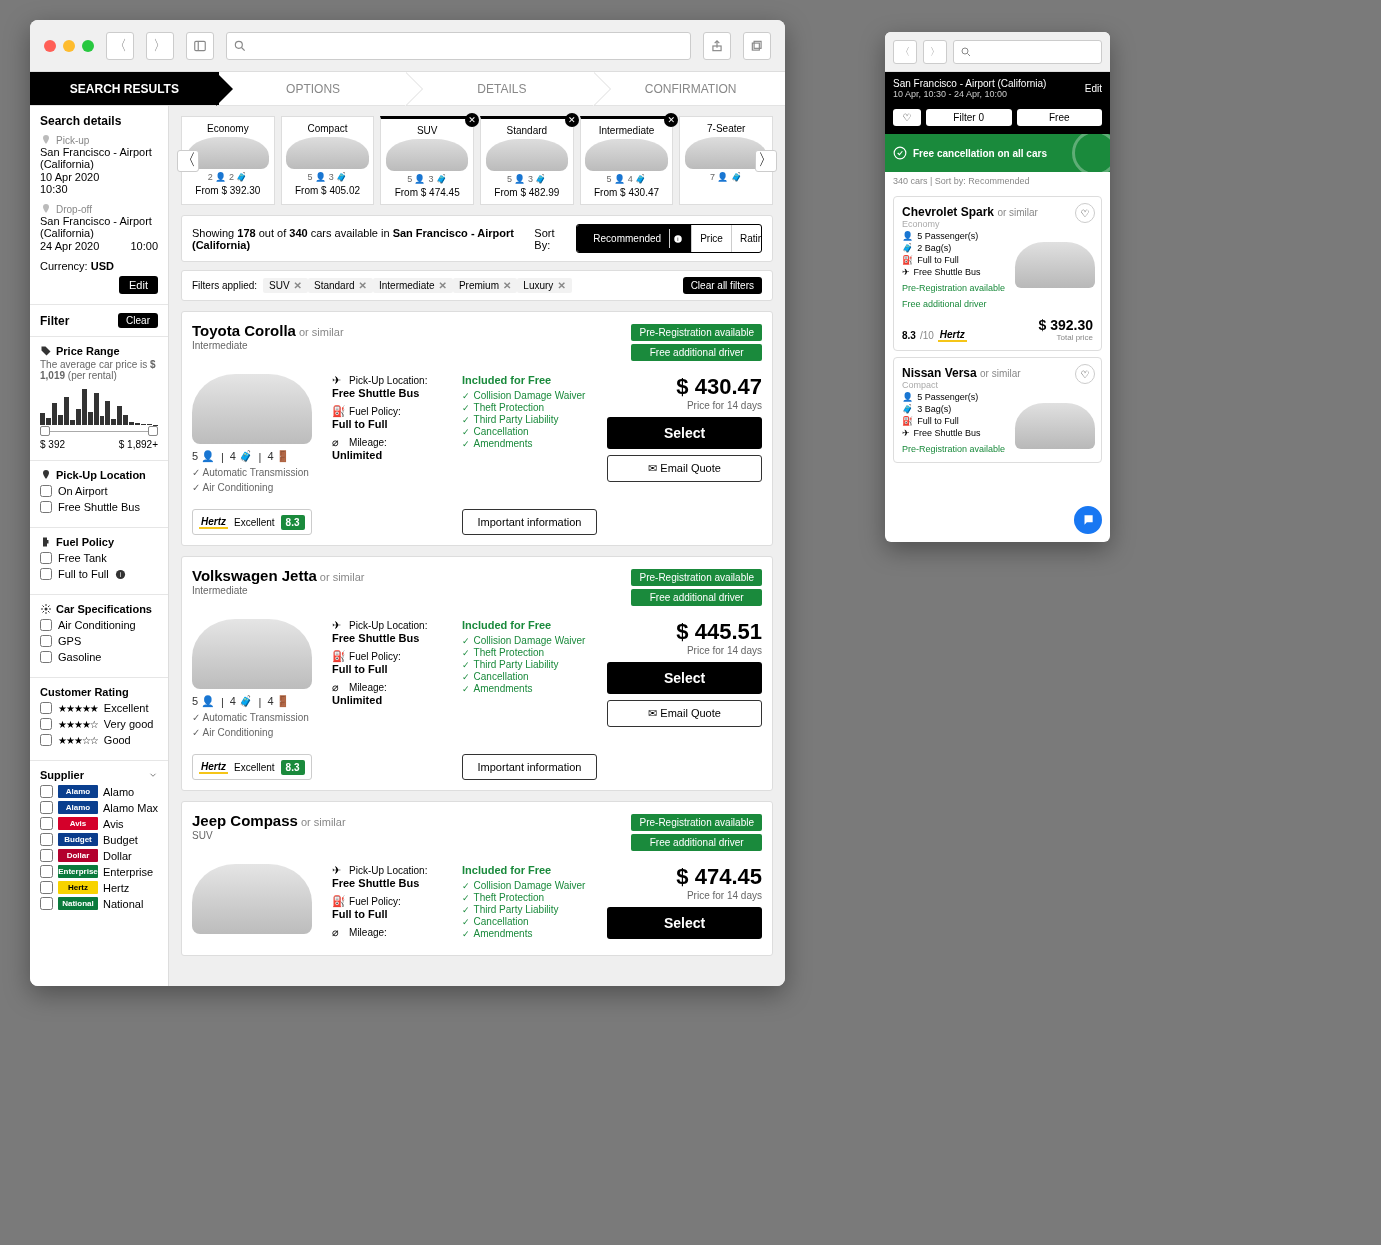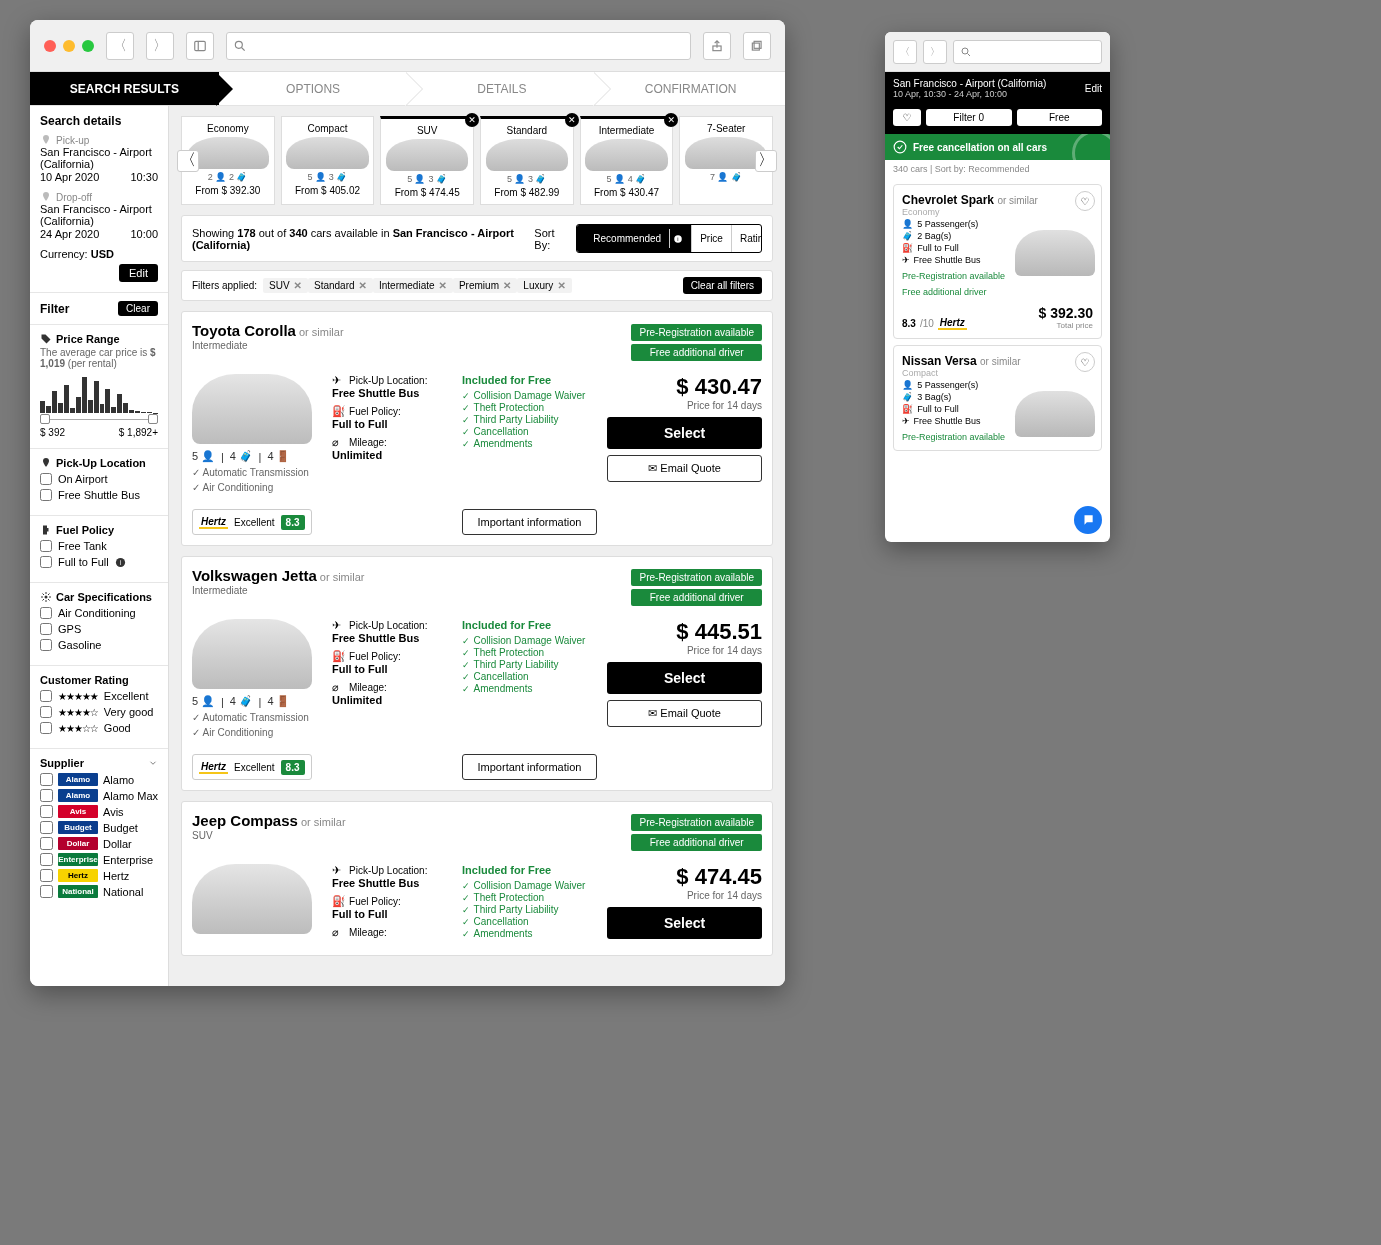--- a/index.html
+++ b/index.html
@@ -99,21 +99,21 @@
 
 
 .frame-mobile{position:absolute;left:885px;top:32px;width:225px;height:510px;background:#fff;border-radius:6px;box-shadow:0 8px 24px rgba(0,0,0,.35);overflow:hidden;font-size:10px;}
 .m-top{height:40px;background:#f0f0f0;display:flex;align-items:center;gap:6px;padding:0 8px;border-bottom:1px solid #ddd;}
 .m-btn{width:24px;height:24px;border:1px solid #ccc;background:#fff;display:flex;align-items:center;justify-content:center;border-radius:3px;color:#888;}
 .m-url{flex:1;height:24px;border:1px solid #ccc;background:#fff;border-radius:3px;display:flex;align-items:center;padding:0 6px;}
 .m-black{background:#000;color:#fff;padding:6px 8px;display:flex;justify-content:space-between;align-items:center;font-size:10px;}
 .m-sub{font-size:9px;color:#ccc;}
 .m-pills{background:#000;padding:4px 8px 8px;display:flex;gap:5px;}
 .m-pill{flex:1;background:#fff;border-radius:3px;text-align:center;padding:3px 0;font-size:10px;display:flex;align-items:center;justify-content:center;gap:3px;}
-.m-green{background:#1a8a3c;color:#fff;padding:6px 8px;display:flex;align-items:center;gap:6px;font-size:10px;font-weight:600;position:relative;overflow:hidden;}
+.m-green{background:#1a8a3c;color:#fff;padding:12px 8px;display:flex;align-items:center;gap:6px;font-size:10px;font-weight:600;position:relative;overflow:hidden;}
 .m-green:after{content:'';position:absolute;right:-8px;top:-4px;width:40px;height:40px;border:3px solid rgba(255,255,255,.3);border-radius:50%;}
 .m-meta{padding:4px 8px;color:#888;font-size:9px;}
 .m-card{margin:6px 8px;border:1px solid #ddd;border-radius:4px;padding:8px;position:relative;}
 .m-car-title{font-size:12px;}
 .m-car-title .sim{color:#888;font-size:10px;}
 .m-cls{color:#aaa;font-size:9px;}
 .m-spec{font-size:9px;display:flex;align-items:center;gap:4px;margin:2px 0;}
 .m-carimg{position:absolute;right:6px;top:45px;width:80px;height:46px;background:linear-gradient(180deg,#e0e0e0,#b8b8b8);border-radius:36% 36% 6px 6px / 55% 55% 6px 6px;}
 .m-heart{position:absolute;right:6px;top:6px;width:20px;height:20px;border:1px solid #ccc;border-radius:50%;background:#fff;display:flex;align-items:center;justify-content:center;}
 .m-green-txt{color:#1a8a3c;font-size:9px;margin-top:6px;}
@@ -177,21 +177,21 @@
       <div class="s-section">
         <div class="s-h">Search details</div>
         <div style="margin-top:6px">
           <div class="s-lbl">
               <svg class="mini-icon" viewBox="0 0 24 24">
                 <path d="M12 2a6 6 0 016 6c0 4-6 12-6 12S6 12 6 8a6 6 0 016-6z" fill="#bbb"></path>
               </svg>
               <span>Pick-up</span>
             </div>
           <div class="s-val">San Francisco - Airport (California)</div>
-          <div style="display:flex;justify-content:space-between;font-size:11px;margin-top:1px;">
+          <div style="display:flex;justify-content:space-between;font-size:11px;margin-top:1px;flex-direction:column;">
             <span>10 Apr 2020</span>
             <span>10:30</span>
           </div>
         </div>
         <div style="margin-top:8px">
           <div class="s-lbl">
               <svg class="mini-icon" viewBox="0 0 24 24">
                 <path d="M12 2a6 6 0 016 6c0 4-6 12-6 12S6 12 6 8a6 6 0 016-6z" fill="#bbb"></path>
               </svg>
               <span>Drop-off</span>

